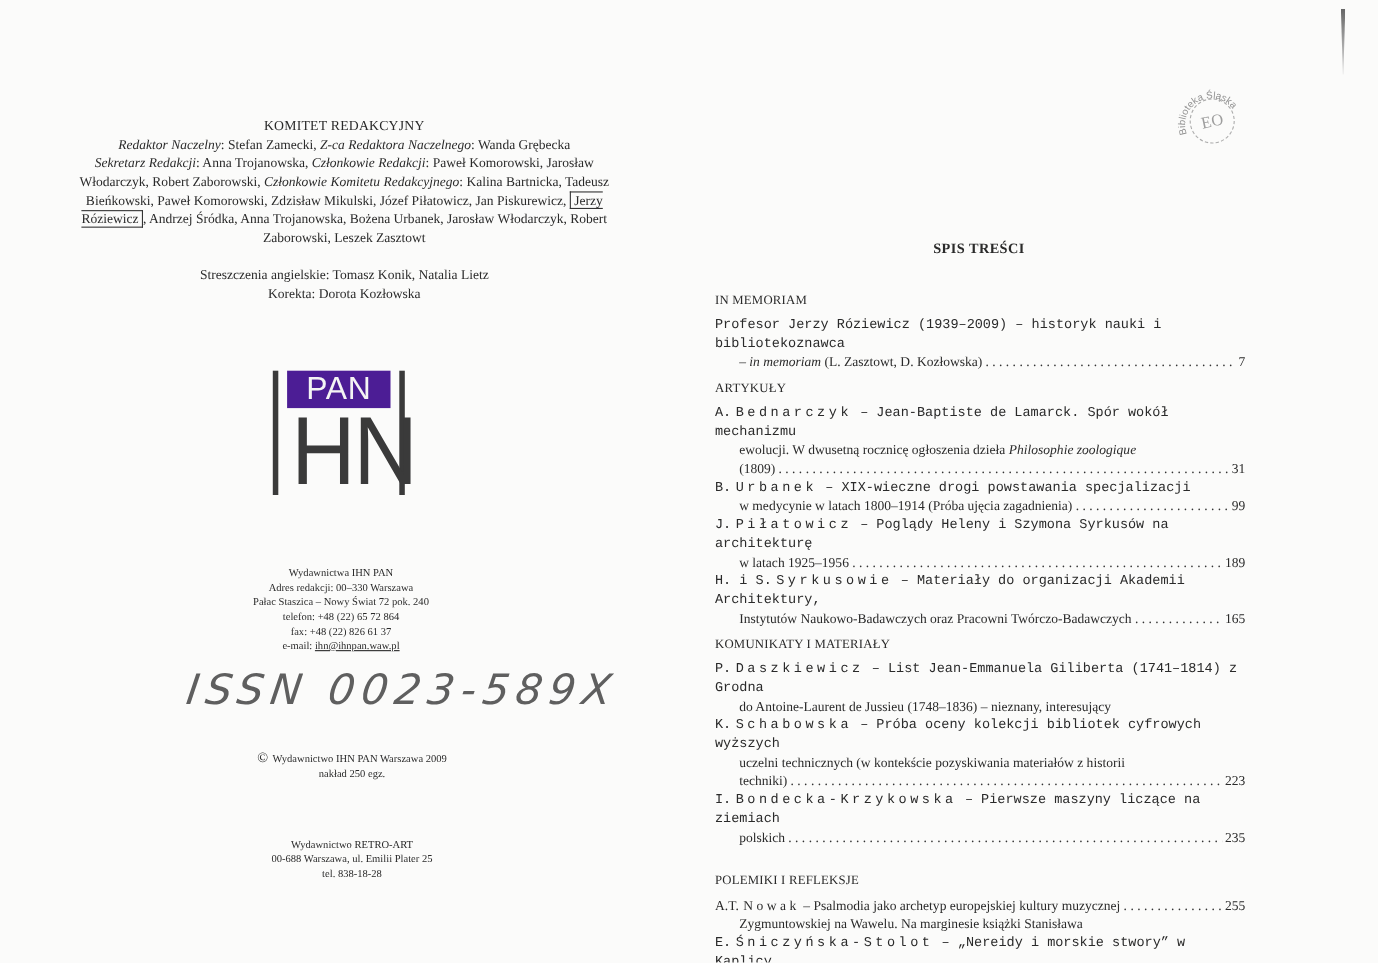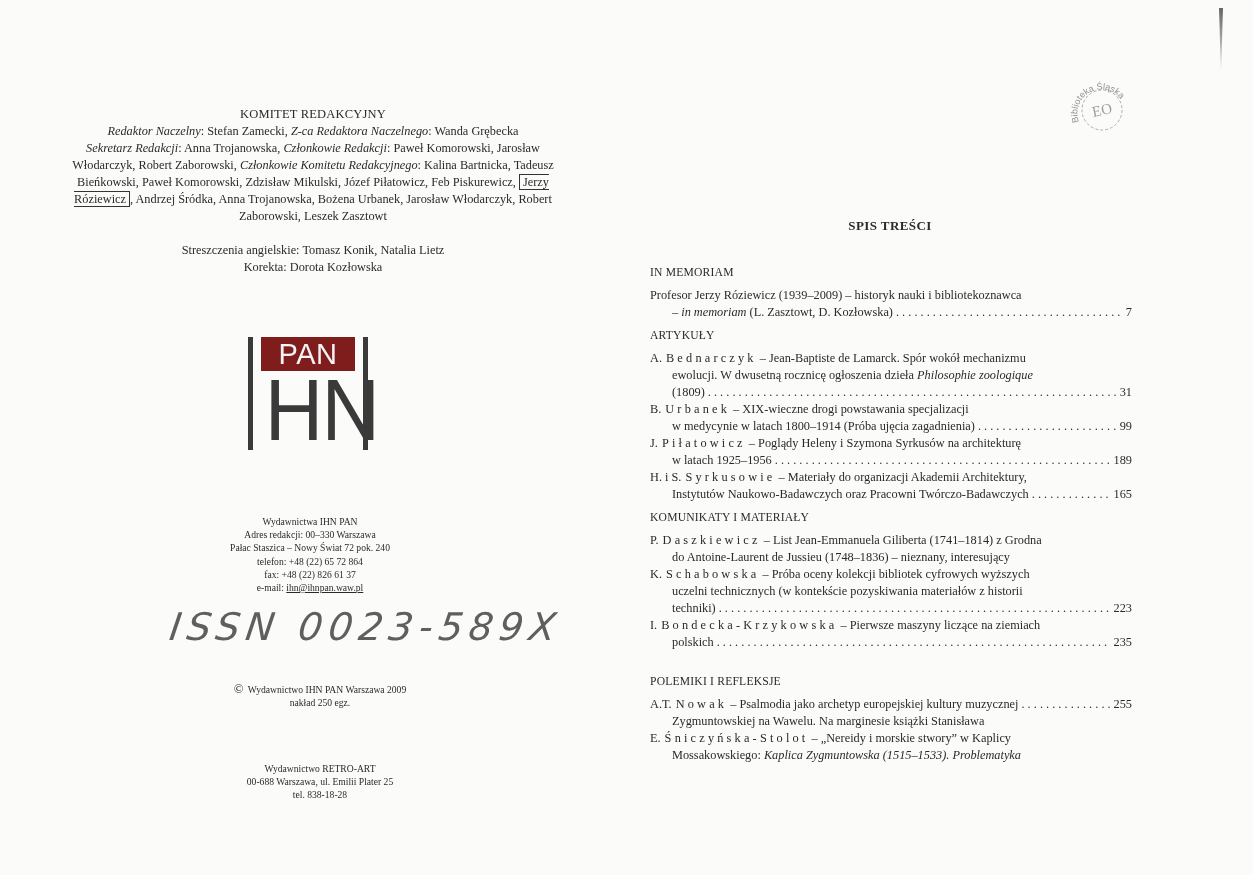--- a/index.html
+++ b/index.html
@@ -17,21 +17,21 @@
   .committee .heading { font-size: 12.5px; letter-spacing: 0.2px; }
   .committee i { font-style: italic; }
   .boxed { border: 1px solid #333; padding: 0 3px; }
   .credits { margin-top: 17px; }
 
   
   .logo { position: absolute; left: 248px; top: 333px; width: 120px; height: 117px; }
   .logo .bar { position: absolute; background: #3a3a3a; }
   .logo .bar-l { left: 0; top: 4px; width: 5px; height: 113px; }
   .logo .bar-r { right: 0; top: 4px; width: 5px; height: 113px; }
-  .logo .pan-box { position: absolute; left: 13px; top: 4px; width: 94px; height: 34px; background: #7f1d1d; color: #f4f4f4; font-family: "Liberation Sans", sans-serif; font-size: 29px; line-height: 34px; text-align: center; letter-spacing: 0.5px; }
+  .logo .pan-box { position: absolute; left: 13px; top: 4px; width: 94px; height: 34px; background: #4c1d95; color: #f4f4f4; font-family: "Liberation Sans", sans-serif; font-size: 29px; line-height: 34px; text-align: center; letter-spacing: 0.5px; }
   .logo .hn { position: absolute; left: 13px; top: 36px; width: 96px; text-align: center; font-family: "Liberation Sans", sans-serif; font-size: 88px; line-height: 82px; color: #3a3a3a; font-weight: normal; letter-spacing: -2px; transform: scaleX(0.92); transform-origin: center; }
 
   .publisher { position: absolute; left: 170px; top: 515px; width: 280px; text-align: center; font-size: 9.6px; line-height: 13.2px; }
   .publisher .email { text-decoration: underline; }
 
   .issn { position: absolute; left: 170px; top: 605px; width: 410px; font-family: "DejaVu Sans", sans-serif; font-style: italic; font-size: 38px; color: #444; letter-spacing: 6px; font-weight: 200; transform: skewX(-8deg); -webkit-text-stroke: 0; opacity: 0.85; }
 
   .copyright { position: absolute; left: 200px; top: 682px; width: 240px; text-align: center; font-size: 9.6px; line-height: 13px; }
   .copyright .sym { font-size: 13px; margin-right: 4px; }
 
@@ -43,21 +43,21 @@
   .crease { position: absolute; left: 1219px; top: 8px; width: 4px; height: 60px; background: linear-gradient(#666, #ddd); clip-path: polygon(0 0, 100% 0, 55% 100%, 45% 100%); }
 
   
   .toc-title { position: absolute; left: 640px; top: 218px; width: 500px; text-align: center; font-weight: bold; font-size: 13px; letter-spacing: 0.4px; }
   .toc { position: absolute; left: 650px; top: 264px; width: 482px; font-size: 12.3px; line-height: 17px; }
   .section-head { text-align: left; font-size: 11.6px; margin: 0 0 6px 0; letter-spacing: 0.2px; }
   .section { margin-bottom: 6px; }
   .section.gap { margin-top: 22px; }
   .entry { position: relative; }
   .entry .line { padding-left: 22px; display: block; }
-  .entry .line.first { padding-left: 0; }
+  .entry .line.first { padding-left: 0; font-family: Liberation Mono, monospace; }
   .author { letter-spacing: 3.2px; }
   .initials { letter-spacing: 0; margin-right: 4px; }
   .last-line { display: flex; align-items: baseline; padding-left: 22px; }
   .last-line.first { padding-left: 0; align-items: flex-end; }
   .last-line .txt { white-space: nowrap; }
   .last-line .dots { flex: 1; overflow: hidden; white-space: nowrap; margin: 0 3px; letter-spacing: 2.6px; color: #333; }
   .last-line .dots::before { content: ". . . . . . . . . . . . . . . . . . . . . . . . . . . . . . . . . . . . . . . . . . . . . . . . . . . . . . . . . . . . . . . . . . . . . . . . . . . . . . . . . . . . . . . . . . . . . . . . . . . . . ."; letter-spacing: 0; }
   .last-line .pg { white-space: nowrap; }
   i { font-style: italic; }
 </style>
@@ -67,21 +67,21 @@
 <div class="page left-page">
 
   <div class="committee">
     <div class="heading">KOMITET REDAKCYJNY</div>
     <div>
       <i>Redaktor Naczelny</i>: <span>Stefan Zamecki</span>,
       <i>Z-ca Redaktora Naczelnego</i>: <span>Wanda Grębecka</span><br>
       <i>Sekretarz Redakcji</i>: <span>Anna Trojanowska</span>,
       <i>Członkowie Redakcji</i>: <span>Paweł Komorowski, Jarosław Włodarczyk, Robert Zaborowski</span>,
       <i>Członkowie Komitetu Redakcyjnego</i>:
-      <span>Kalina Bartnicka, Tadeusz Bieńkowski, Paweł Komorowski, Zdzisław Mikulski, Józef Piłatowicz, Feb Piskurewicz,</span>
+      <span>Kalina Bartnicka, Tadeusz Bieńkowski, Paweł Komorowski, Zdzisław Mikulski, Józef Piłatowicz, Jan Piskurewicz,</span>
       <span class="boxed">Jerzy Róziewicz</span><span>, Andrzej Śródka, Anna Trojanowska, Bożena Urbanek, Jarosław Włodarczyk, Robert Zaborowski, Leszek Zasztowt</span>
     </div>
     <div class="credits">
       <div>Streszczenia angielskie: Tomasz Konik, Natalia Lietz</div>
       <div>Korekta: Dorota Kozłowska</div>
     </div>
   </div>
 
   <div class="logo">
     <div class="bar bar-l"></div>

